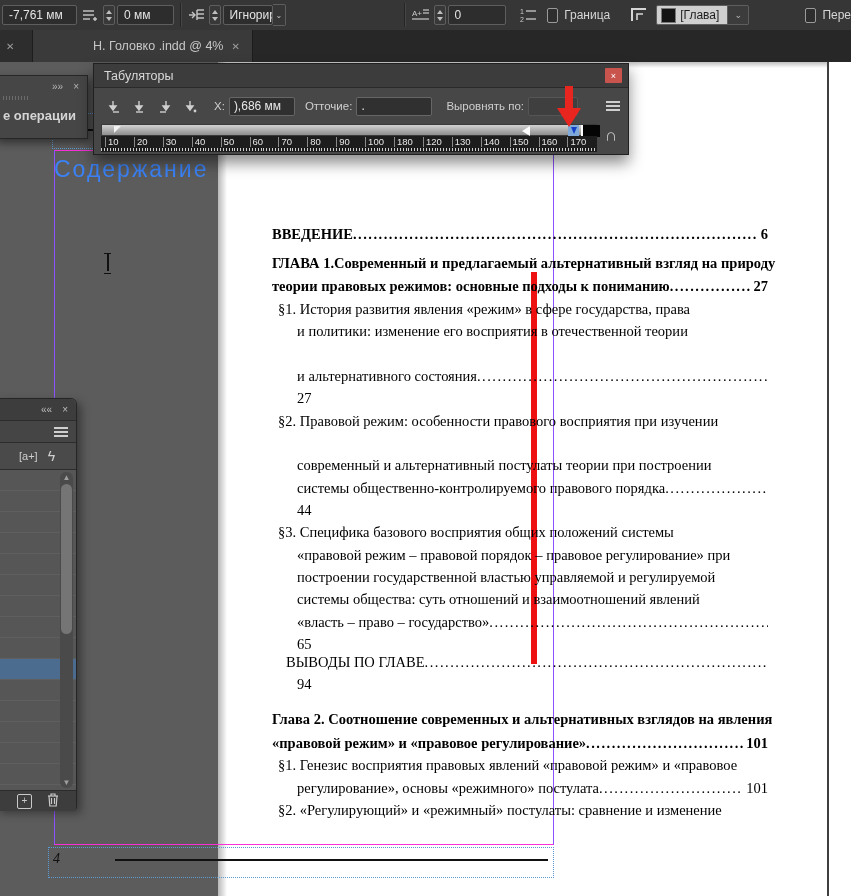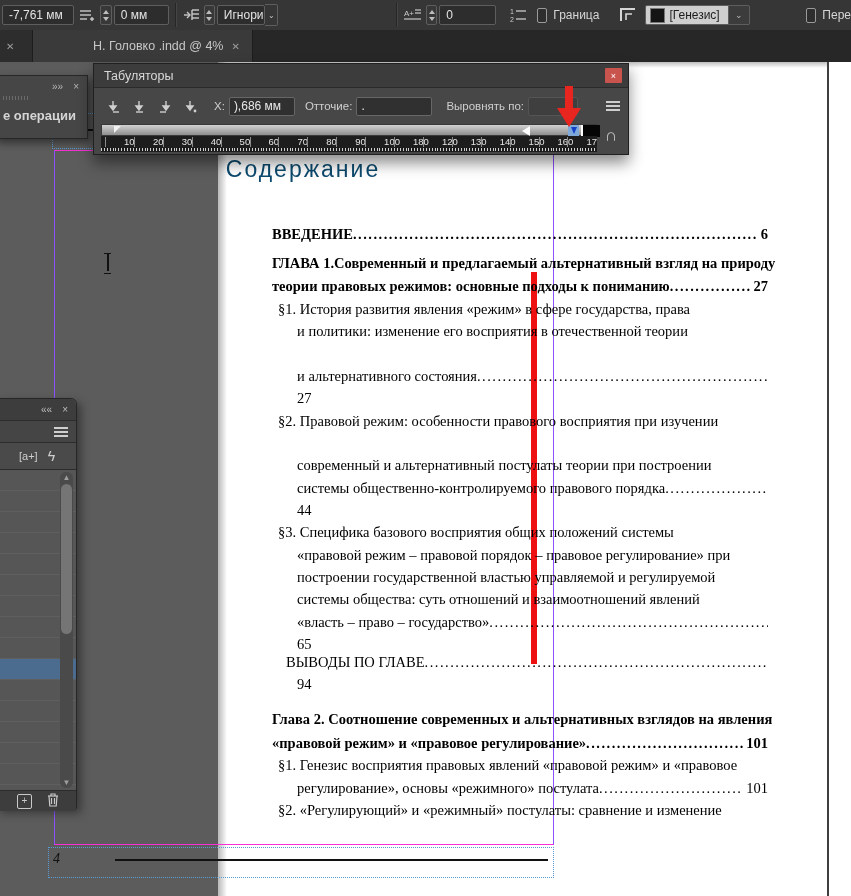--- a/index.html
+++ b/index.html
@@ -44,21 +44,21 @@
   .margin-rect{left:54px;top:88px;width:498px;height:693px;
        border-top:1px solid #f531d7;border-bottom:1px solid #f531d7;
        border-left:1px solid #8c52ff;border-right:1px solid #8c52ff;}
   .hdr-frame{left:52px;top:51px;width:501px;height:34px;border:1px dotted #5b9bd5;}
   .hdr-rule{left:2px;top:15px;right:2px;height:2px;background:#111;}
   .ftr-frame{left:48px;top:785px;width:504px;height:29px;border:1px dotted #5b9bd5;}
   .ftr-rule{left:66px;top:11px;right:5px;height:2px;background:#111;}
   .ftr-num{left:4px;top:3px;font-family:"Liberation Serif",serif;font-style:italic;font-size:14px;color:#111;}
 
   
-  .doc-title{left:54px;top:94px;width:498px;text-align:center;color:#0c4a6e;font-size:23px;letter-spacing:2px;
+  .doc-title{left:54px;top:94px;width:498px;color:#3b82f6;font-size:23px;letter-spacing:2px;
              font-family:"Liberation Sans",sans-serif;}
   .toc-line{position:absolute;font-family:"Liberation Serif",serif;font-size:14.5px;line-height:20px;color:#000;
             white-space:nowrap;display:flex;align-items:baseline;}
   .toc-line.b{font-weight:bold;}
   .toc-line .t{white-space:nowrap;}
   .toc-line .leader{flex:1;overflow:hidden;white-space:nowrap;min-width:0;}
   .toc-line .leader::after{content:"..................................................................................................................................";letter-spacing:1.5px;}
   .toc-line .pg{flex:none;padding-left:3px;}
   .red-line{left:531px;top:210px;width:6px;height:392px;background:#ee1111;}
   .ibeam{left:103px;top:190px;width:9px;height:21px;}
@@ -77,21 +77,21 @@
   .tp-lbl{font-size:11.5px;color:#cfcfcf;white-space:nowrap;}
   .tp-input{background:#303030;border:1px solid #666;border-radius:2px;height:17px;line-height:17px;color:#e8e8e8;
             font-size:12px;padding:0 4px;white-space:nowrap;overflow:hidden;}
   .tp-input.dis{background:#3f3f3f;border-color:#555;color:#9a9a9a;}
   .tp-menu{margin-left:auto;color:#cfcfcf;}
   .menu-glyph{display:inline-block;width:14px;}
   .menu-glyph i{display:block;height:2px;background:#cfcfcf;margin:2px 0;}
 
   .tp-strip{left:7px;top:60px;width:496px;height:12px;background:linear-gradient(#d2d2d2,#8e8e8e);border:1px solid #3a3a3a;box-sizing:border-box;}
   .tp-ruler{left:7px;top:72px;width:496px;height:16px;background:#1d1d1d;overflow:hidden;}
-  .ruler-num{position:absolute;top:1px;font-size:9.5px;color:#e6e6e6;border-left:1px solid #8a8a8a;padding-left:18px;height:10px;line-height:10px;}
+  .ruler-num{position:absolute;top:1px;font-size:9.5px;color:#e6e6e6;border-left:1px solid #8a8a8a;padding-left:2px;height:10px;line-height:10px;}
   .ruler-ticks{position:absolute;left:0;bottom:1px;width:100%;height:3px;
      background:repeating-linear-gradient(to right,#cfcfcf 0 1px,transparent 1px 2.9px);}
   .first-indent{left:12px;top:1px;width:0;height:0;border-top:7px solid #f2f2f2;border-right:7px solid transparent;}
   .right-indent{left:420px;top:1px;width:0;height:0;border-top:5px solid transparent;border-bottom:5px solid transparent;border-right:8px solid #fdfdfd;}
   .tab-stop-sel{left:466px;top:0;width:11px;height:11px;background:#7ea9d8;display:flex;align-items:flex-start;justify-content:center;}
   .tab-stop-sel i{width:0;height:0;border-left:3.5px solid transparent;border-right:3.5px solid transparent;border-top:7px solid #1340c8;margin-top:2px;}
   .strip-black{left:479px;top:0;width:17px;height:12px;background:#050505;border-left:2px solid #fff;}
   .magnet{left:511px;top:62px;font-size:17px;font-weight:bold;color:#c9c9c9;}
   .red-arrow{left:462px;top:22px;z-index:60;}
 
@@ -191,21 +191,21 @@
   <span class="cb-ico" style="margin-left:20px;">
     <svg width="18" height="16" viewBox="0 0 18 16">
         <g stroke="#d6d6d6" stroke-width="2" fill="none">
           <path d="M2 14 L2 2 L16 2"></path>
           <path d="M7 13 L7 7 L13 7" stroke-width="1.6"></path>
         </g>
       </svg>
   </span>
   <div class="swatch-field" style="margin-left:8px;">
     <span class="swatch-chip" id="swatch-chip" style="background: rgb(20, 20, 20);"></span>
-    <span class="swatch-name">[Генезис]</span>
+    <span class="swatch-name">[Глава]</span>
     <span class="swatch-dd">⌄</span>
   </div>
   <span class="checkbox" style="margin-left:56px;"></span>
   <span style="margin-left:6px;font-size:12px;white-space:nowrap;">Пере</span>
 </div>
 
 <div class="abs tab-bar">
   <div class="doc-tab stub">
     <span class="tab-close">✕</span>
   </div>

